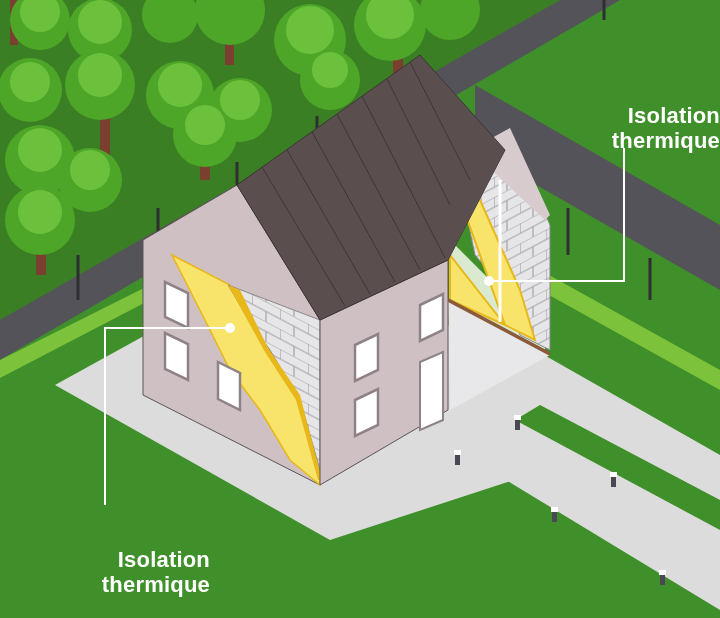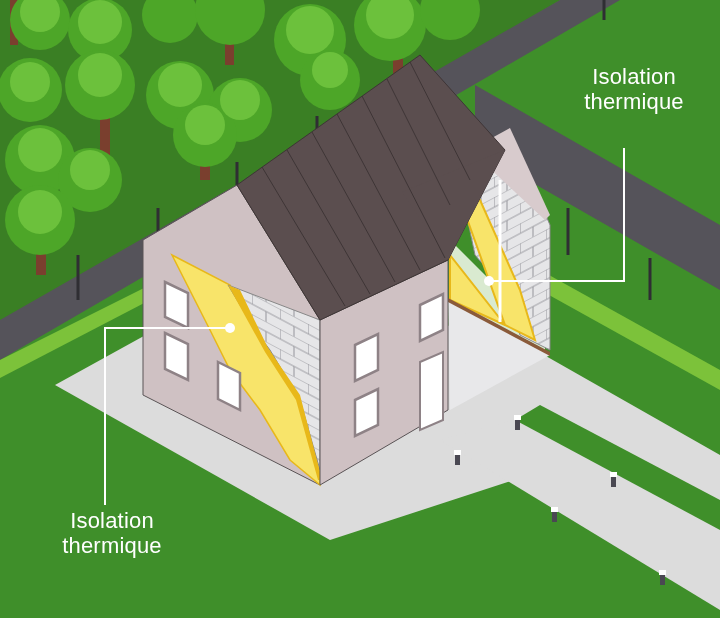--- a/index.html
+++ b/index.html
@@ -1,19 +1,19 @@
 <!DOCTYPE html>
 <html><head>
 <meta charset="utf-8">
 <style>
   html,body{margin:0;padding:0;}
   body{width:720px;height:618px;overflow:hidden;background:#3f8f2a;font-family:"Liberation Sans","DejaVu Sans",sans-serif;}
   #stage{position:relative;width:720px;height:618px;}
   svg{position:absolute;left:0;top:0;}
-  .label{position:absolute;color:#ffffff;font-weight:normal;font-size:22px;line-height:25px;text-align:center;letter-spacing:0.2px;}
+  .label{position:absolute;color:#ffffff;font-weight:bold;font-size:22px;line-height:25px;text-align:right;letter-spacing:0.2px;margin-top:39px;}
   .label span{display:block;}
   #label-int{left:548px;top:64px;width:172px;}
   #label-ext{left:14px;top:508px;width:196px;}
 </style>
 </head>
 <body>
 
 <div id="stage">
 <svg width="720" height="618" viewBox="0 0 720 618">
   <defs>

